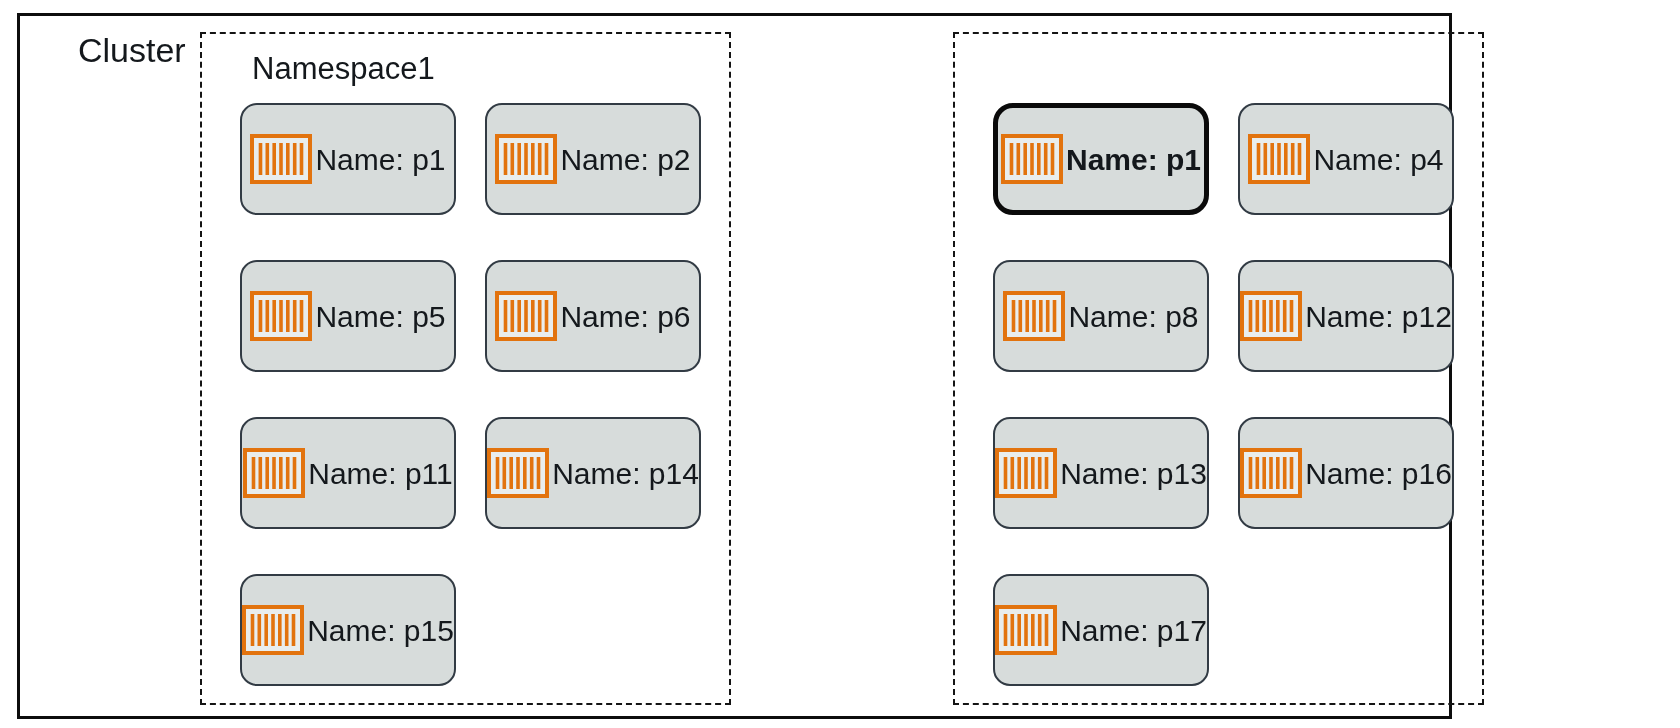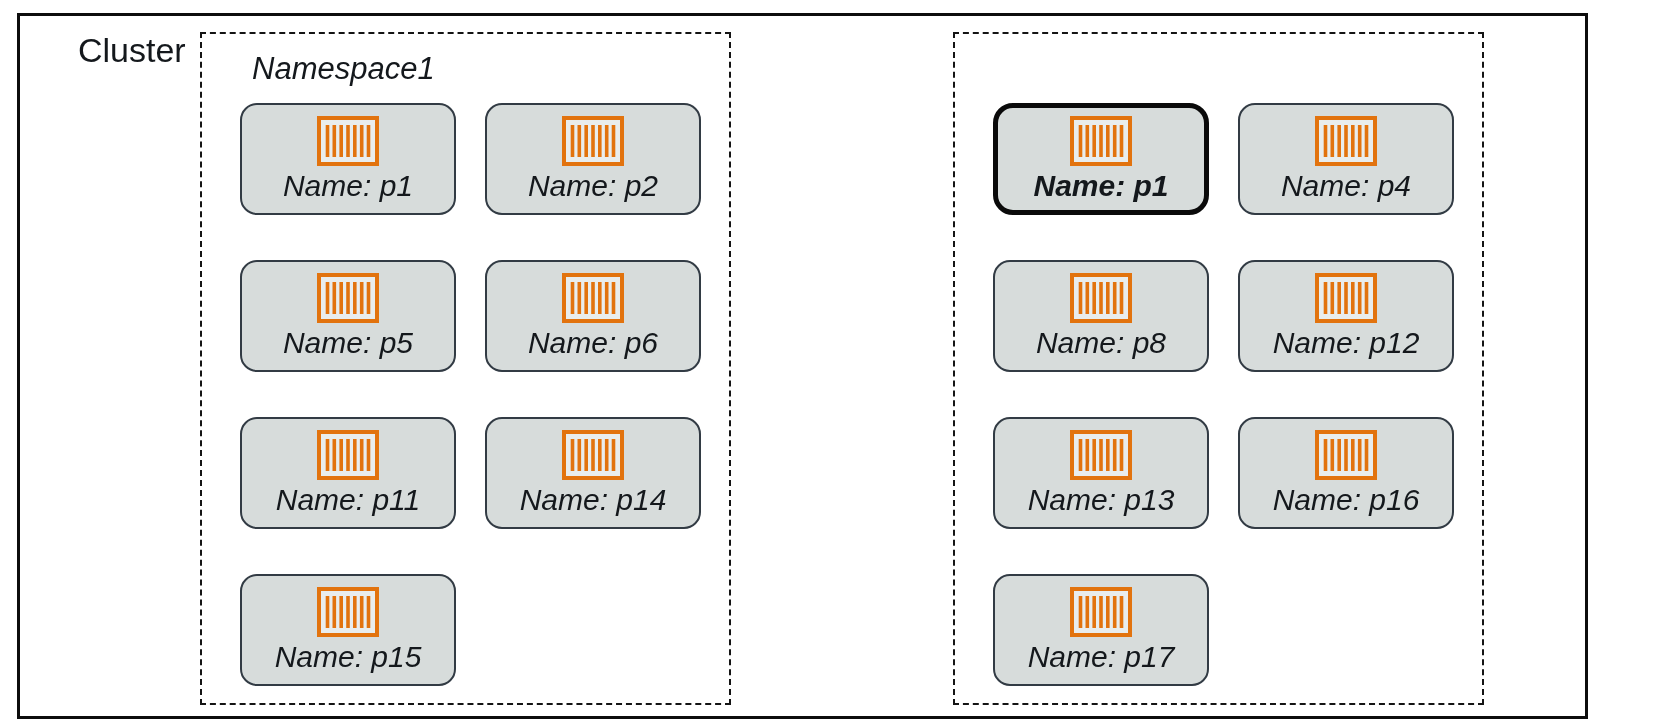--- a/index.html
+++ b/index.html
@@ -9,51 +9,50 @@
     --icon-accent:#e2730e;
     --icon-fill:#e9eded;
     --highlight:#0a0a0a;
     --ink:#14181c;
   }
   *{box-sizing:border-box;margin:0;padding:0;}
   html,body{width:1680px;height:728px;background:var(--canvas);
     font-family:"Liberation Sans", sans-serif;color:var(--ink);overflow:hidden;}
 
   .cluster{
-    position:absolute;left:17px;top:13px;width:1571px;height:706px;
+    position:absolute;left:17px;top:13px;width:1435px;height:706px;
     border:3px solid #0d0d0d;background:var(--canvas);
   }
   .cluster-label{
     position:absolute;left:58px;top:14px;
     font-size:34px;line-height:1.2;color:var(--ink);white-space:nowrap;
   }
   .namespaces{position:absolute;inset:0;}
   .namespace{
     position:absolute;top:16px;width:531px;height:673px;
     border:2px dashed #141414;
-    font-style:italic;
   }
   .namespace:nth-child(1){left:180px;}
   .namespace:nth-child(2){left:933px;}
   .ns-title{
     position:absolute;left:50px;top:16px;
     font-size:31px;font-weight:400;line-height:1.2;color:var(--ink);white-space:nowrap;
   }
   .pod-grid{
     position:absolute;left:38px;top:69px;
     display:grid;
     grid-template-columns:216px 216px;
     grid-template-rows:repeat(4,112px);
     column-gap:29px;row-gap:45px;
   }
   .pod{
     background:var(--pod-fill);
     border:2px solid var(--pod-border);
     border-radius:17px;
-    display:flex;flex-direction:column;align-items:center;justify-content:center;
+    display:flex;flex-direction:row;align-items:center;justify-content:center;
     gap:3px;
   }
   .pod.highlighted{
     border:5px solid var(--highlight);
     border-radius:20px;
   }
   .pod.highlighted .pod-name{font-weight:700;}
   .pod-name{
     font-size:30px;line-height:1.1;color:var(--ink);white-space:nowrap;
   }

